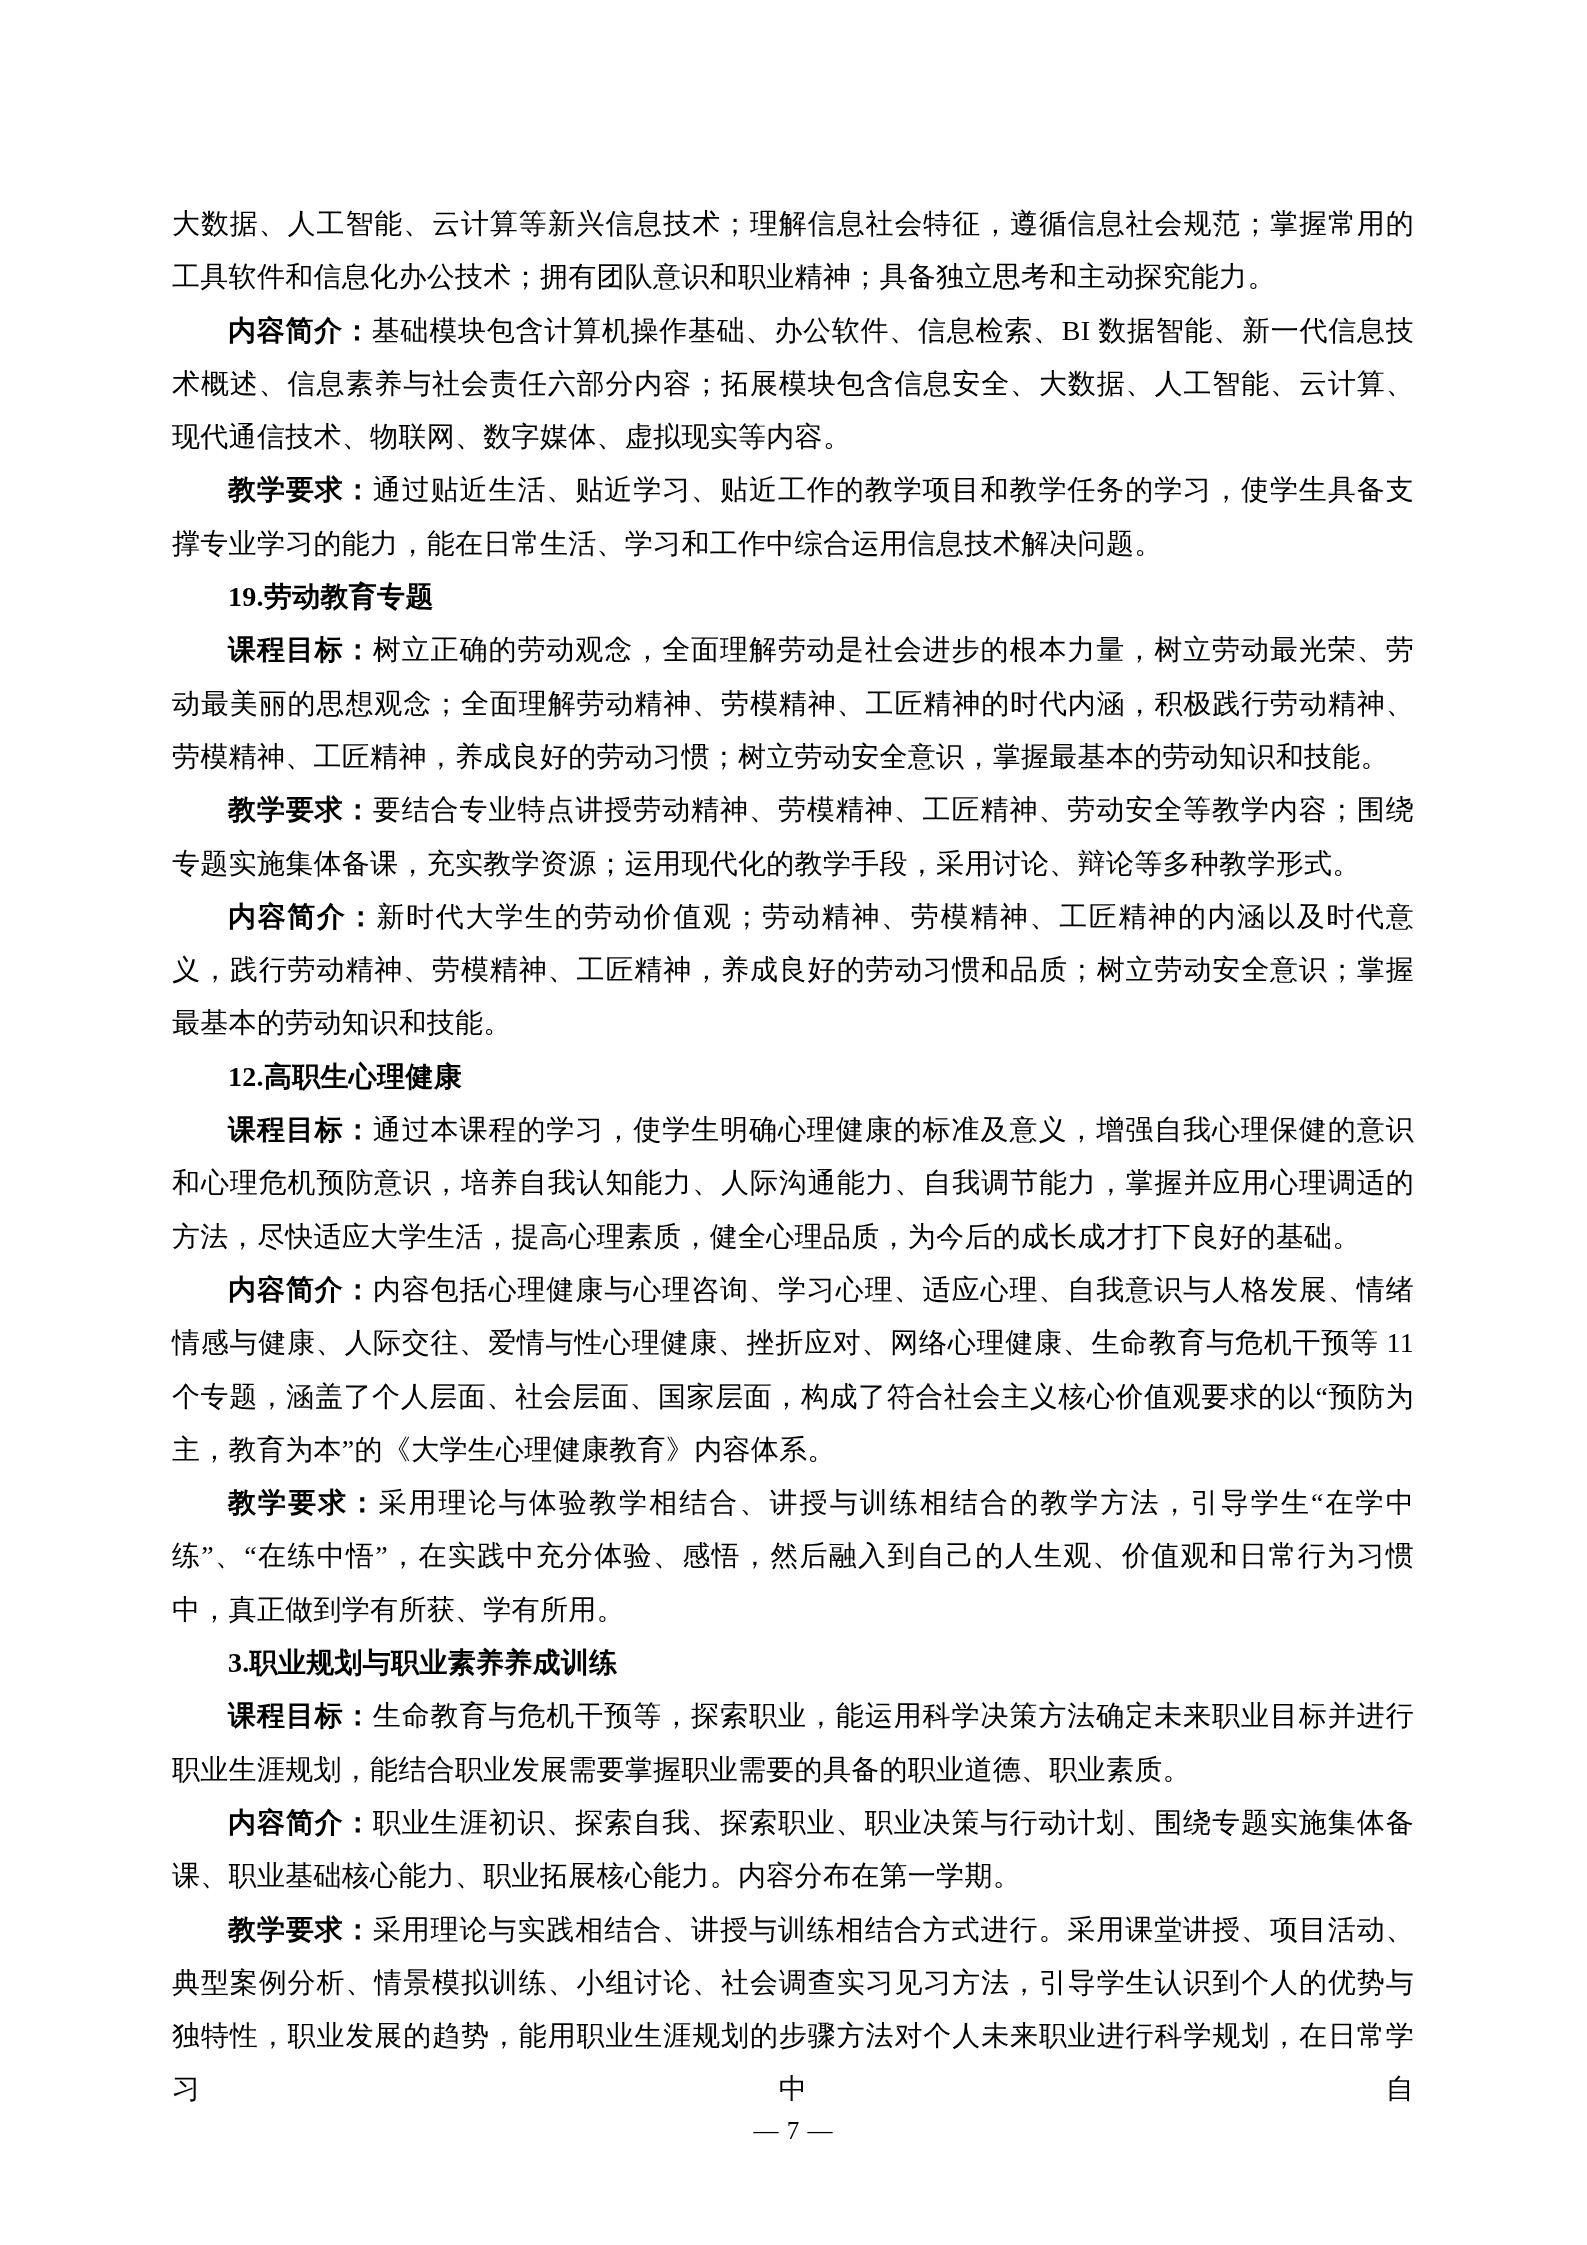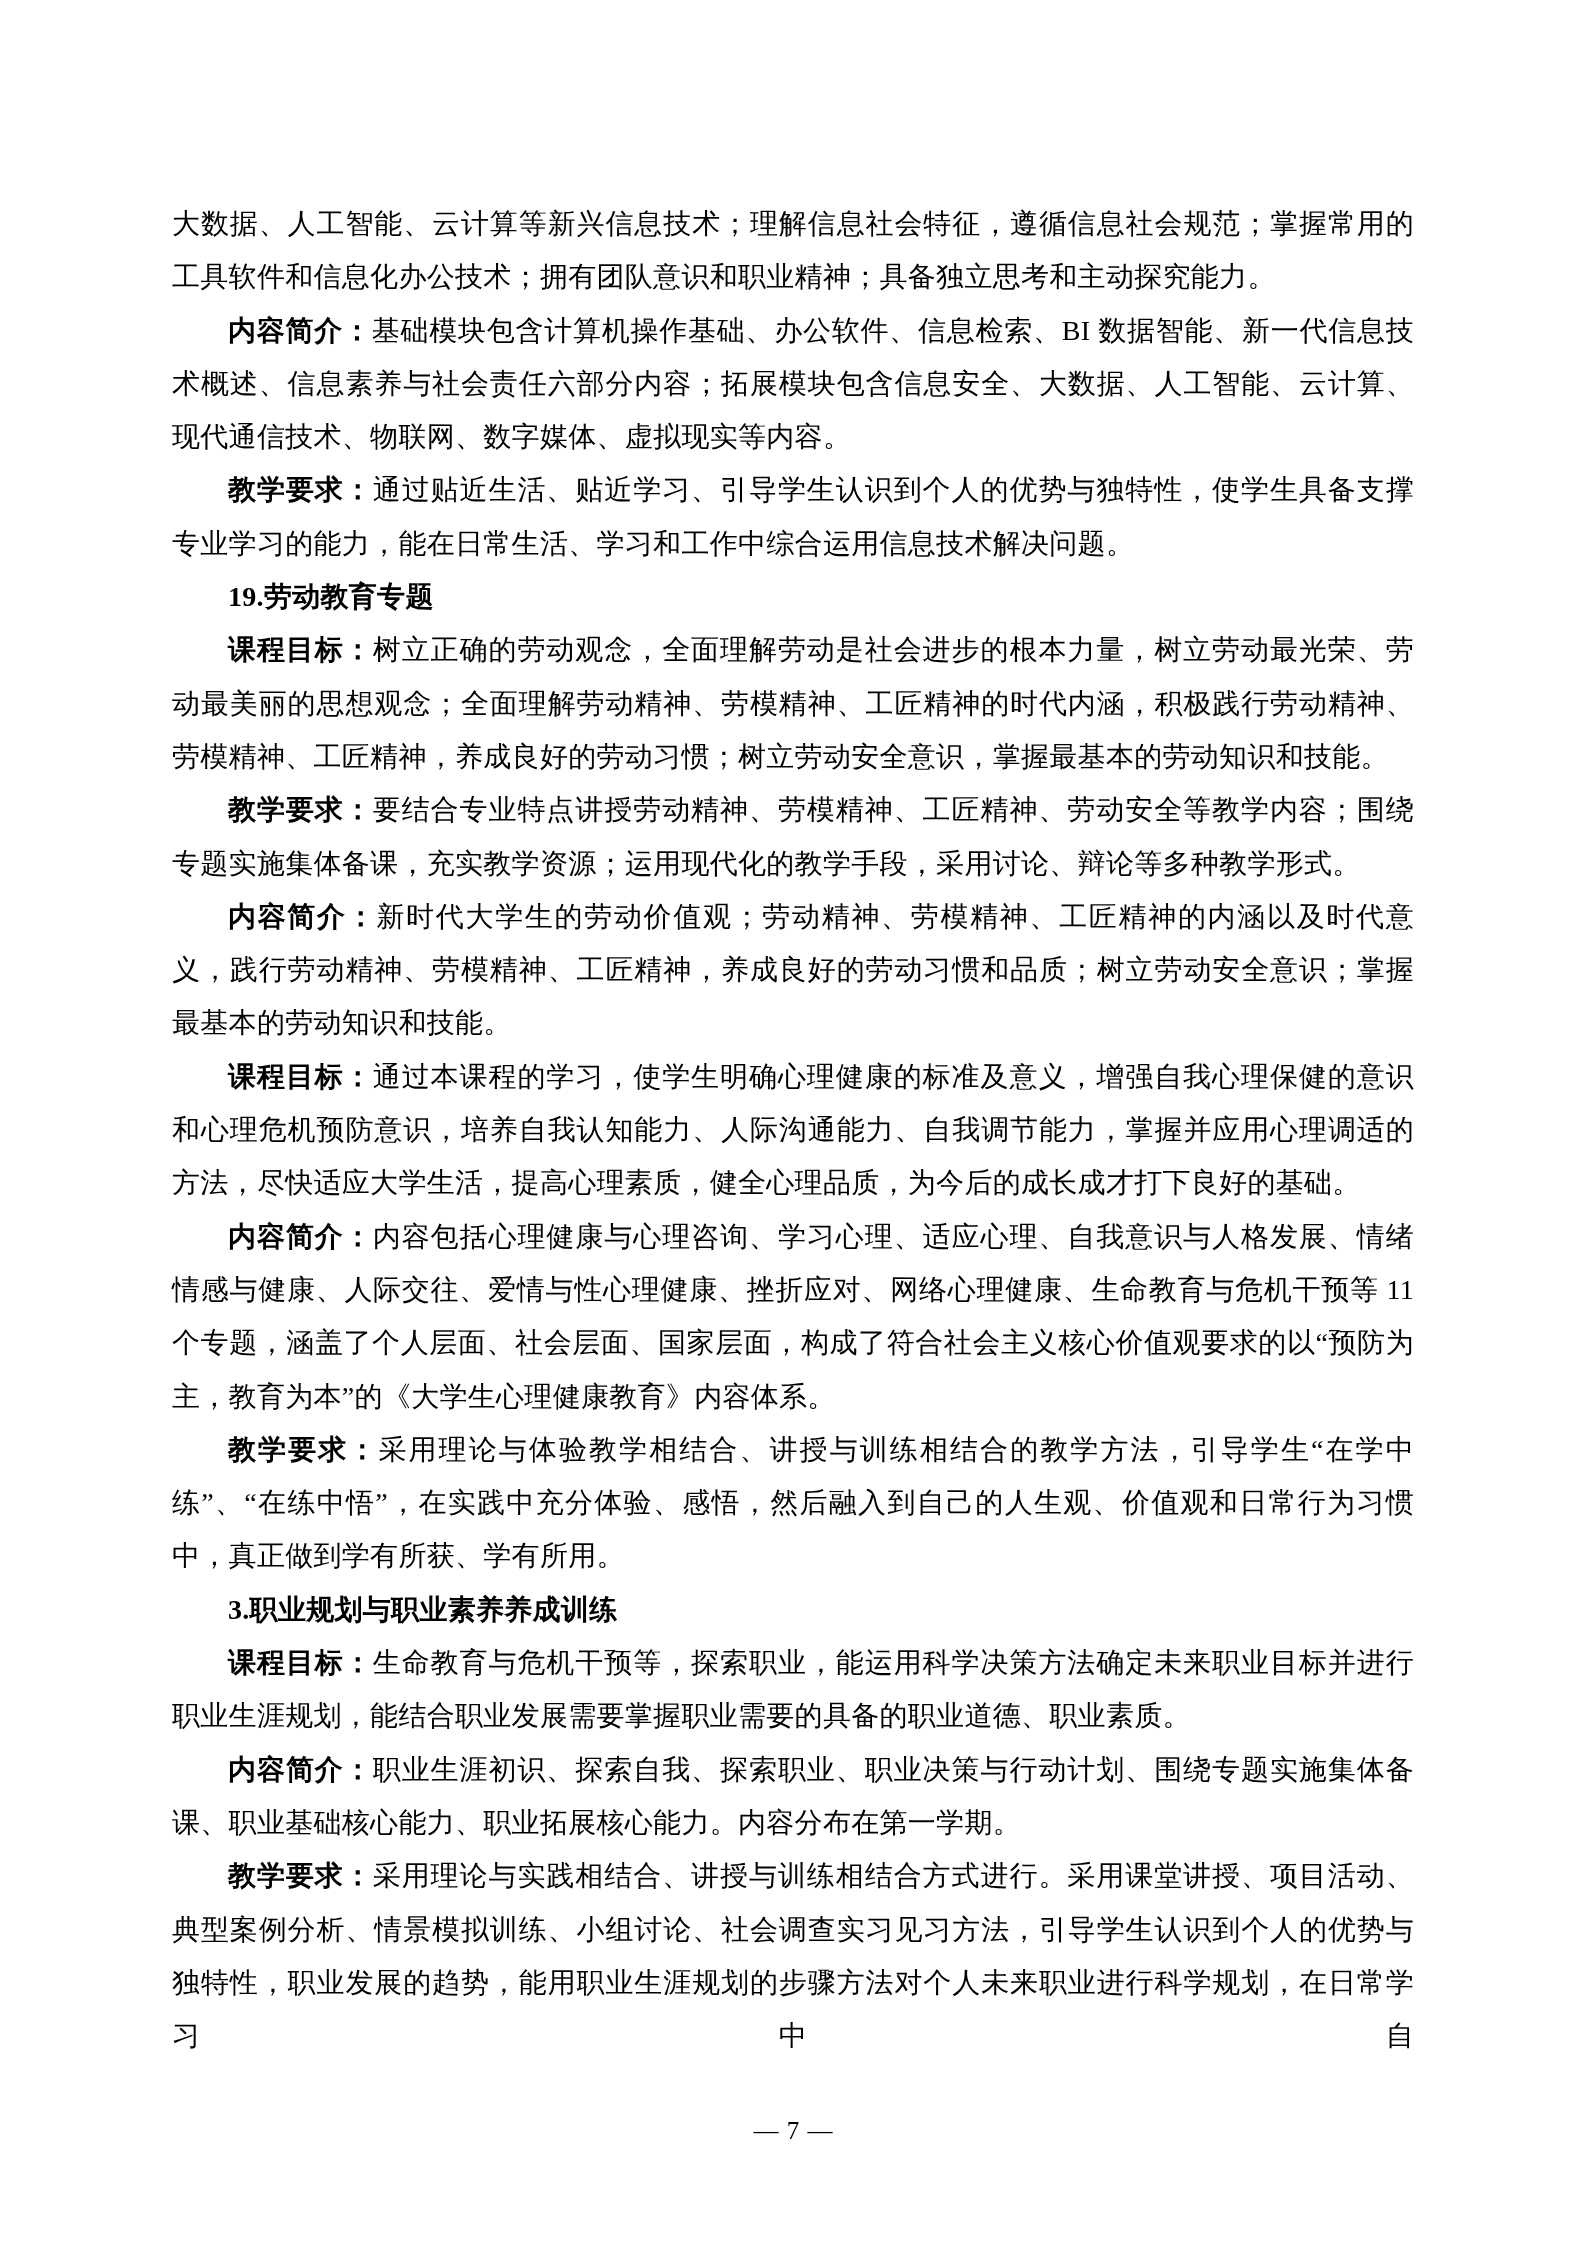--- a/index.html
+++ b/index.html
@@ -71,30 +71,31 @@
 </head>
 <body>
 
 <div class="page">
   <div class="content">
 
     <p class="p-cont"><span>大数据、人工智能、云计算等新兴信息技术；理解信息社会特征，遵循信息社会规范；掌握常用的工具软件和信息化办公技术；拥有团队意识和职业精神；具备独立思考和主动探究能力。</span></p>
 
     <p class="p-body"><span class="label">内容简介：</span><span>基础模块包含计算机操作基础、办公软件、信息检索、BI 数据智能、新一代信息技术概述、信息素养与社会责任六部分内容；拓展模块包含信息安全、大数据、人工智能、云计算、现代通信技术、物联网、数字媒体、虚拟现实等内容。</span></p>
 
-    <p class="p-body"><span class="label">教学要求：</span><span>通过贴近生活、贴近学习、引导学生认识到个人的优势与独特性，使学生具备支撑专业学习的能力，能在日常生活、学习和工作中综合运用信息技术解决问题。</span></p>
+    <p class="p-body"><span class="label">教学要求：</span><span>通过贴近生活、贴近学习、贴近工作的教学项目和教学任务的学习，使学生具备支撑专业学习的能力，能在日常生活、学习和工作中综合运用信息技术解决问题。</span></p>
 
     <p class="p-heading"><span>19.劳动教育专题</span></p>
 
     <p class="p-body"><span class="label">课程目标：</span><span>树立正确的劳动观念，全面理解劳动是社会进步的根本力量，树立劳动最光荣、劳动最美丽的思想观念；全面理解劳动精神、劳模精神、工匠精神的时代内涵，积极践行劳动精神、劳模精神、工匠精神，养成良好的劳动习惯；树立劳动安全意识，掌握最基本的劳动知识和技能。</span></p>
 
     <p class="p-body"><span class="label">教学要求：</span><span>要结合专业特点讲授劳动精神、劳模精神、工匠精神、劳动安全等教学内容；围绕专题实施集体备课，充实教学资源；运用现代化的教学手段，采用讨论、辩论等多种教学形式。</span></p>
 
     <p class="p-body"><span class="label">内容简介：</span><span>新时代大学生的劳动价值观；劳动精神、劳模精神、工匠精神的内涵以及时代意义，践行劳动精神、劳模精神、工匠精神，养成良好的劳动习惯和品质；树立劳动安全意识；掌握最基本的劳动知识和技能。</span></p>
 
+    <p class="p-heading"><span>12.高职生心理健康</span></p>
 
     <p class="p-body"><span class="label">课程目标：</span><span>通过本课程的学习，使学生明确心理健康的标准及意义，增强自我心理保健的意识和心理危机预防意识，培养自我认知能力、人际沟通能力、自我调节能力，掌握并应用心理调适的方法，尽快适应大学生活，提高心理素质，健全心理品质，为今后的成长成才打下良好的基础。</span></p>
 
     <p class="p-body"><span class="label">内容简介：</span><span>内容包括心理健康与心理咨询、学习心理、适应心理、自我意识与人格发展、情绪情感与健康、人际交往、爱情与性心理健康、挫折应对、网络心理健康、生命教育与危机干预等 11 个专题，涵盖了个人层面、社会层面、国家层面，构成了符合社会主义核心价值观要求的以“预防为主，教育为本”的《大学生心理健康教育》内容体系。</span></p>
 
     <p class="p-body"><span class="label">教学要求：</span><span>采用理论与体验教学相结合、讲授与训练相结合的教学方法，引导学生“在学中练”、“在练中悟”，在实践中充分体验、感悟，然后融入到自己的人生观、价值观和日常行为习惯中，真正做到学有所获、学有所用。</span></p>
 
     <p class="p-heading"><span>3.职业规划与职业素养养成训练</span></p>
 
     <p class="p-body"><span class="label">课程目标：</span><span>生命教育与危机干预等，探索职业，能运用科学决策方法确定未来职业目标并进行职业生涯规划，能结合职业发展需要掌握职业需要的具备的职业道德、职业素质。</span></p>

